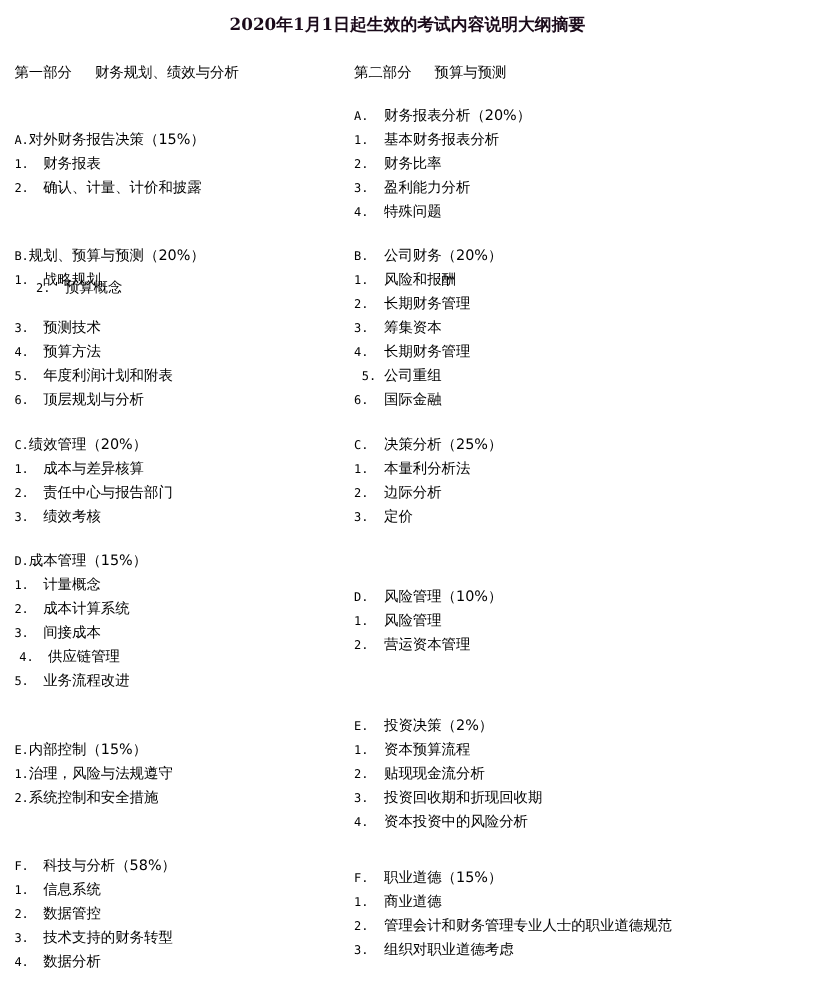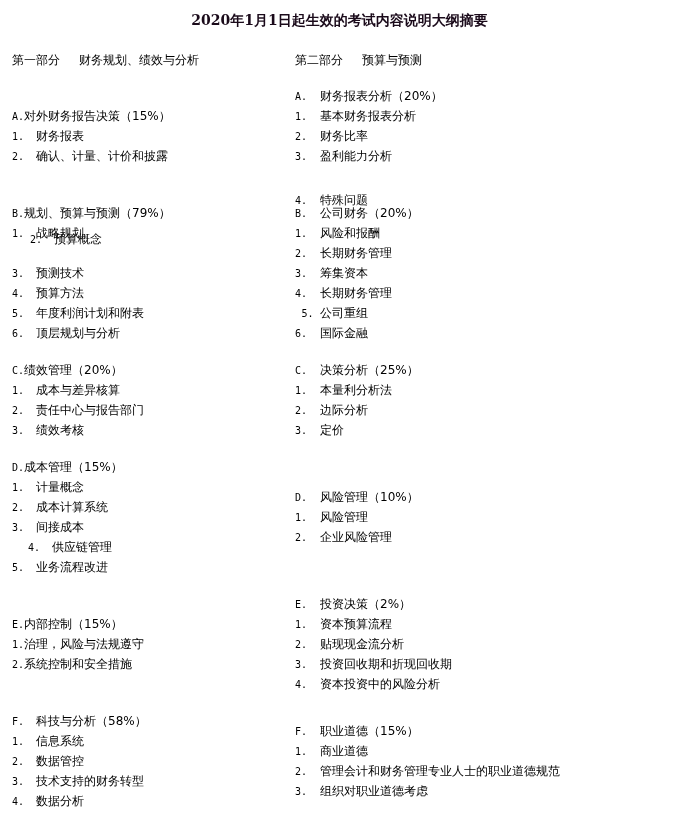--- a/index.html
+++ b/index.html
@@ -28,76 +28,76 @@
 
 <div class="title">2020年1月1日起生效的考试内容说明大纲摘要</div>
 
 <div class="col-left">
   <div class="part-title" style="left:12px;top:52px;">第一部分     财务规划、绩效与分析</div>
 
   <div class="line" style="left:12px;top:109px;"><span class="mk sec">A.</span><span>对外财务报告决策（15%）</span></div>
   <div class="line" style="left:12px;top:129px;"><span class="mk">1.</span><span>财务报表</span></div>
   <div class="line" style="left:12px;top:149px;"><span class="mk">2.</span><span>确认、计量、计价和披露</span></div>
 
-  <div class="line" style="left:12px;top:206px;"><span class="mk sec">B.</span><span>规划、预算与预测（79%）</span></div>
+  <div class="line" style="left:12px;top:206px;"><span class="mk sec">B.</span><span>规划、预算与预测（20%）</span></div>
   <div class="line" style="left:12px;top:226px;"><span class="mk">1.</span><span>战略规划</span></div>
   <div class="line" style="left:12px;top:232px;margin-left:18px;"><span class="mk">2.</span><span>预算概念</span></div>
   <div class="line" style="left:12px;top:266px;"><span class="mk">3.</span><span>预测技术</span></div>
   <div class="line" style="left:12px;top:286px;"><span class="mk">4.</span><span>预算方法</span></div>
   <div class="line" style="left:12px;top:306px;"><span class="mk">5.</span><span>年度利润计划和附表</span></div>
   <div class="line" style="left:12px;top:326px;"><span class="mk">6.</span><span>顶层规划与分析</span></div>
 
   <div class="line" style="left:12px;top:363px;"><span class="mk sec">C.</span><span>绩效管理（20%）</span></div>
   <div class="line" style="left:12px;top:383px;"><span class="mk">1.</span><span>成本与差异核算</span></div>
   <div class="line" style="left:12px;top:403px;"><span class="mk">2.</span><span>责任中心与报告部门</span></div>
   <div class="line" style="left:12px;top:423px;"><span class="mk">3.</span><span>绩效考核</span></div>
 
   <div class="line" style="left:12px;top:460px;"><span class="mk sec">D.</span><span>成本管理（15%）</span></div>
   <div class="line" style="left:12px;top:480px;"><span class="mk">1.</span><span>计量概念</span></div>
   <div class="line" style="left:12px;top:500px;"><span class="mk">2.</span><span>成本计算系统</span></div>
   <div class="line" style="left:12px;top:520px;"><span class="mk">3.</span><span>间接成本</span></div>
-  <div class="line" style="left:28px;top:540px;"><span class="mk">4.</span><span>供应链管理</span></div>
+  <div class="line" style="left:16px;top:540px;"><span class="mk">4.</span><span>供应链管理</span></div>
   <div class="line" style="left:12px;top:560px;"><span class="mk">5.</span><span>业务流程改进</span></div>
 
   <div class="line" style="left:12px;top:617px;"><span class="mk sec">E.</span><span>内部控制（15%）</span></div>
   <div class="line" style="left:12px;top:637px;"><span class="mk sec">1.</span><span>治理，风险与法规遵守</span></div>
   <div class="line" style="left:12px;top:657px;"><span class="mk sec">2.</span><span>系统控制和安全措施</span></div>
 
   <div class="line" style="left:12px;top:714px;"><span class="mk">F.</span><span>科技与分析（58%）</span></div>
   <div class="line" style="left:12px;top:734px;"><span class="mk">1.</span><span>信息系统</span></div>
   <div class="line" style="left:12px;top:754px;"><span class="mk">2.</span><span>数据管控</span></div>
   <div class="line" style="left:12px;top:774px;"><span class="mk">3.</span><span>技术支持的财务转型</span></div>
   <div class="line" style="left:12px;top:794px;"><span class="mk">4.</span><span>数据分析</span></div>
 </div>
 
 <div class="col-right">
   <div class="part-title" style="left:295px;top:52px;">第二部分     预算与预测</div>
 
   <div class="line" style="left:295px;top:89px;"><span class="mk">A.</span><span>财务报表分析（20%）</span></div>
   <div class="line" style="left:295px;top:109px;"><span class="mk">1.</span><span>基本财务报表分析</span></div>
   <div class="line" style="left:295px;top:129px;"><span class="mk">2.</span><span>财务比率</span></div>
   <div class="line" style="left:295px;top:149px;"><span class="mk">3.</span><span>盈利能力分析</span></div>
-  <div class="line" style="left:295px;top:169px;margin-top:24px;"><span class="mk">4.</span><span>特殊问题</span></div>
+  <div class="line" style="left:295px;top:169px;"><span class="mk">4.</span><span>特殊问题</span></div>
 
   <div class="line" style="left:295px;top:206px;"><span class="mk">B.</span><span>公司财务（20%）</span></div>
   <div class="line" style="left:295px;top:226px;"><span class="mk">1.</span><span>风险和报酬</span></div>
   <div class="line" style="left:295px;top:246px;"><span class="mk">2.</span><span>长期财务管理</span></div>
   <div class="line" style="left:295px;top:266px;"><span class="mk">3.</span><span>筹集资本</span></div>
   <div class="line" style="left:295px;top:286px;"><span class="mk">4.</span><span>长期财务管理</span></div>
   <div class="line" style="left:295px;top:306px;text-align:center;"><span class="mk">5.</span><span>公司重组</span></div>
   <div class="line" style="left:295px;top:326px;"><span class="mk">6.</span><span>国际金融</span></div>
 
   <div class="line" style="left:295px;top:363px;"><span class="mk">C.</span><span>决策分析（25%）</span></div>
   <div class="line" style="left:295px;top:383px;"><span class="mk">1.</span><span>本量利分析法</span></div>
   <div class="line" style="left:295px;top:403px;"><span class="mk">2.</span><span>边际分析</span></div>
   <div class="line" style="left:295px;top:423px;"><span class="mk">3.</span><span>定价</span></div>
 
   <div class="line" style="left:295px;top:490px;"><span class="mk">D.</span><span>风险管理（10%）</span></div>
   <div class="line" style="left:295px;top:510px;"><span class="mk">1.</span><span>风险管理</span></div>
-  <div class="line" style="left:295px;top:530px;"><span class="mk">2.</span><span>企业风险管理</span></div>
+  <div class="line" style="left:295px;top:530px;"><span class="mk">2.</span><span>营运资本管理</span></div>
 
   <div class="line" style="left:295px;top:597px;"><span class="mk">E.</span><span>投资决策（2%）</span></div>
   <div class="line" style="left:295px;top:617px;"><span class="mk">1.</span><span>资本预算流程</span></div>
   <div class="line" style="left:295px;top:637px;"><span class="mk">2.</span><span>贴现现金流分析</span></div>
   <div class="line" style="left:295px;top:657px;"><span class="mk">3.</span><span>投资回收期和折现回收期</span></div>
   <div class="line" style="left:295px;top:677px;"><span class="mk">4.</span><span>资本投资中的风险分析</span></div>
 
   <div class="line" style="left:295px;top:724px;"><span class="mk">F.</span><span>职业道德（15%）</span></div>
   <div class="line" style="left:295px;top:744px;"><span class="mk">1.</span><span>商业道德</span></div>
   <div class="line" style="left:295px;top:764px;"><span class="mk">2.</span><span>管理会计和财务管理专业人士的职业道德规范</span></div>

